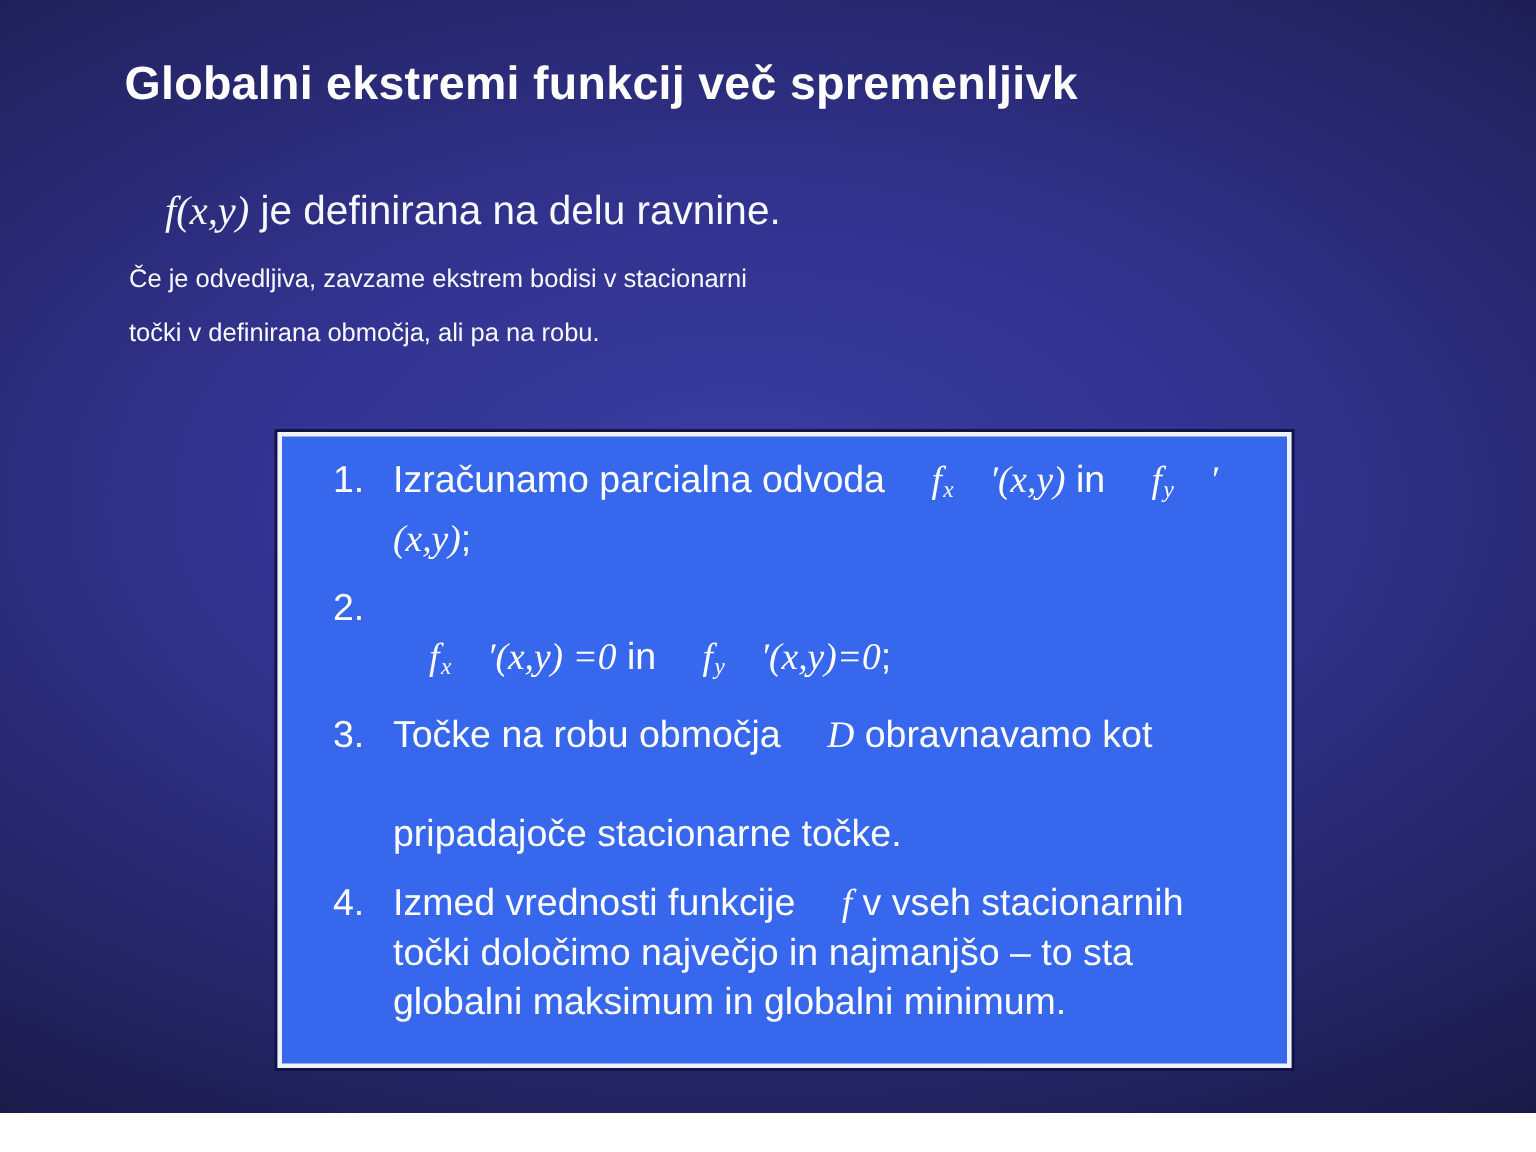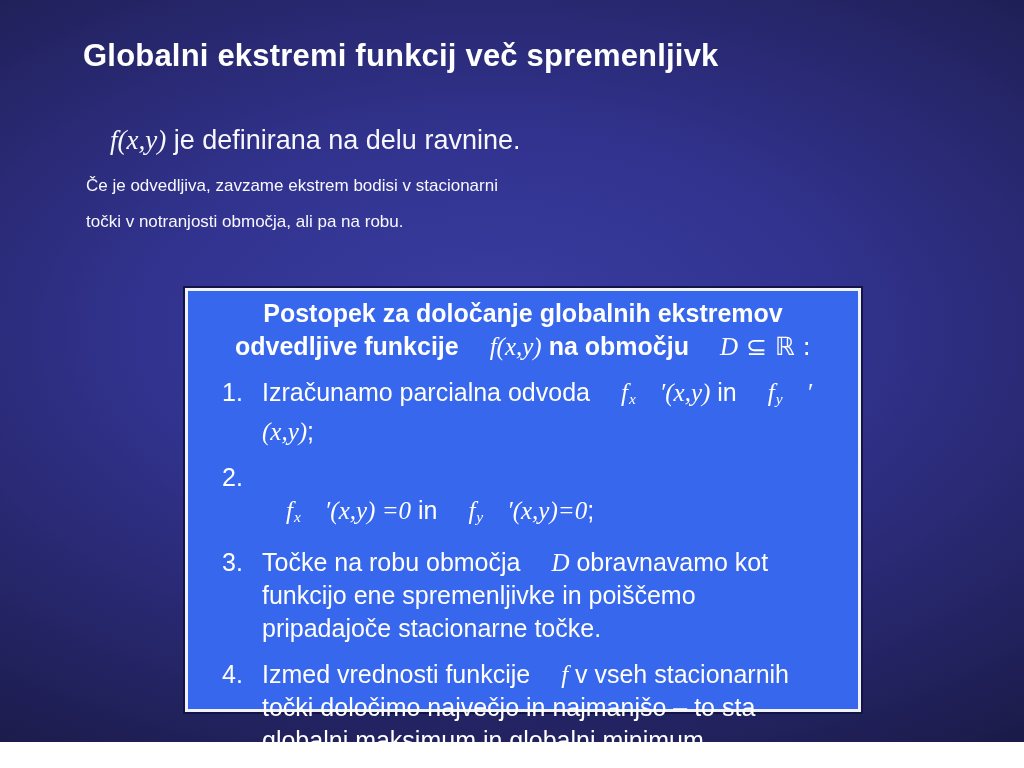--- a/index.html
+++ b/index.html
@@ -63,39 +63,38 @@
 </style>
 </head>
 <body>
 
 <div class="slide">
 
   <h1 class="title">Globalni ekstremi funkcij več spremenljivk</h1>
 
   <p class="intro1"><span class="seg-m">f(x,y)</span><span class="seg-t"> je definirana na delu ravnine.</span></p>
 
-  <p class="intro2"><span class="seg-t">Če je odvedljiva, zavzame ekstrem bodisi v stacionarni</span><br><span class="seg-t">točki v notranjosti območja, ali pa na robu.</span></p>
+  <p class="intro2"><span class="seg-t">Če je odvedljiva, zavzame ekstrem bodisi v stacionarni</span><br><span class="seg-t">točki v definirana območja, ali pa na robu.</span></p>
 
   <div class="proc-box">
 
-    <div class="heading"><span class="seg-t">Postopek za določanje globalnih ekstremov</span><br><span class="seg-t">odvedljive funkcije </span><span class="seg-m">f(x,y)</span><span class="seg-t"> na območju </span><span class="seg-m">D</span><span class="seg-y"> ⊆ ℝ :</span></div>
 
     <div class="item">
       <span class="num">1.</span>
       <span class="itxt"><span class="seg-t">Izračunamo parcialna odvoda </span><span class="seg-m">f</span><span class="seg-s">x</span><span class="seg-m">′(x,y)</span><span class="seg-t"> in </span><span class="seg-m">f</span><span class="seg-s">y</span><span class="seg-m">′(x,y)</span><span class="seg-t">;</span></span>
     </div>
 
     <div class="item">
       <span class="num">2.</span>
       <span class="itxt"><br><span class="seg-m">f</span><span class="seg-s">x</span><span class="seg-m">′(x,y) =0</span><span class="seg-t"> in </span><span class="seg-m">f</span><span class="seg-s">y</span><span class="seg-m">′(x,y)=0</span><span class="seg-t">;</span></span>
     </div>
 
     <div class="item">
       <span class="num">3.</span>
-      <span class="itxt"><span class="seg-t">Točke na robu območja </span><span class="seg-m">D</span><span class="seg-t"> obravnavamo kot</span><br><span class="seg-t">funkcijo ene spremenljivke in poiščemo</span><br><span class="seg-t">pripadajoče stacionarne točke.</span></span>
+      <span class="itxt"><span class="seg-t">Točke na robu območja </span><span class="seg-m">D</span><span class="seg-t"> obravnavamo kot</span><br><br><span class="seg-t">pripadajoče stacionarne točke.</span></span>
     </div>
 
     <div class="item">
       <span class="num">4.</span>
       <span class="itxt"><span class="seg-t">Izmed vrednosti funkcije </span><span class="seg-m">f</span><span class="seg-t"> v vseh stacionarnih</span><br><span class="seg-t">točki določimo največjo in najmanjšo – to sta</span><br><span class="seg-t">globalni maksimum in globalni minimum.</span></span>
     </div>
 
   </div>
 </div>
 

